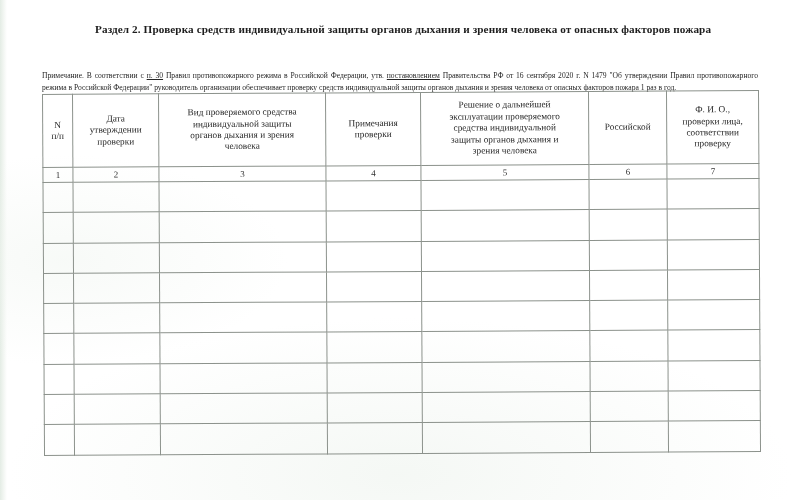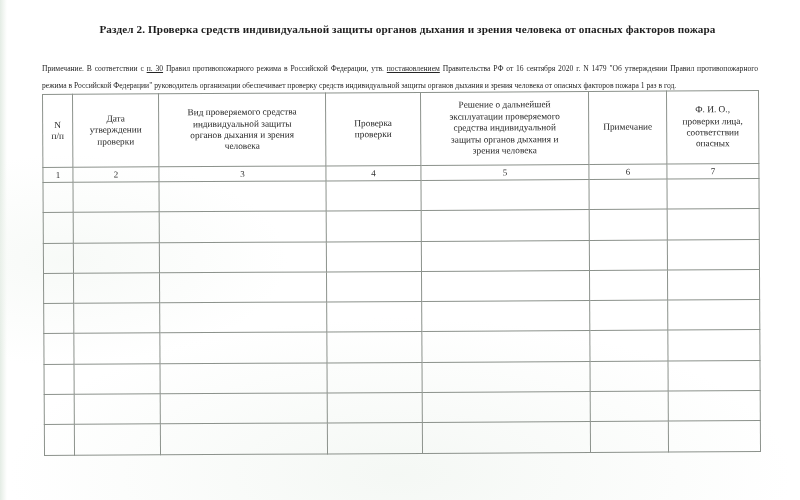--- a/index.html
+++ b/index.html
@@ -43,33 +43,32 @@
 
   
   .doc-title {
     position: absolute;
     left: 95px;
     top: 22px;
     width: 625px;
     font-size: 11.2px;
     font-weight: bold;
     line-height: 14px;
-    text-align: center;
     letter-spacing: .1px;
     color: #1d1d1d;
   }
 
   
   .note {
     position: absolute;
     left: 42px;
-    top: 52px;
+    top: 62px;
     width: 716px;
     font-size: 7.6px;
-    line-height: 17px;
+    line-height: 12px;
     text-align: justify;
     text-indent: 0;
     color: #262626;
   }
   .note .lnk {
     text-decoration: underline;
     color: #262626;
   }
 
   
@@ -156,38 +155,38 @@
               <span class="hdr-line">утверждении</span>
               <span class="hdr-line">проверки</span>
             </th>
           <th>
               <span class="hdr-line">Вид проверяемого средства</span>
               <span class="hdr-line">индивидуальной защиты</span>
               <span class="hdr-line">органов дыхания и зрения</span>
               <span class="hdr-line">человека</span>
             </th>
           <th>
-              <span class="hdr-line">Проверка</span>
+              <span class="hdr-line">Примечания</span>
               <span class="hdr-line">проверки</span>
             </th>
           <th>
               <span class="hdr-line">Решение о дальнейшей</span>
               <span class="hdr-line">эксплуатации проверяемого</span>
               <span class="hdr-line">средства индивидуальной</span>
               <span class="hdr-line">защиты органов дыхания и</span>
               <span class="hdr-line">зрения человека</span>
             </th>
           <th>
-              <span class="hdr-line">Примечание</span>
+              <span class="hdr-line">Российской</span>
             </th>
           <th>
               <span class="hdr-line">Ф. И. О.,</span>
               <span class="hdr-line">проверки лица,</span>
               <span class="hdr-line">соответствии</span>
-              <span class="hdr-line">опасных</span>
+              <span class="hdr-line">проверку</span>
             </th>
         </tr>
       </thead>
       <tbody>
         <tr class="numrow">
           <td>1</td>
           <td>2</td>
           <td>3</td>
           <td>4</td>
           <td>5</td>

